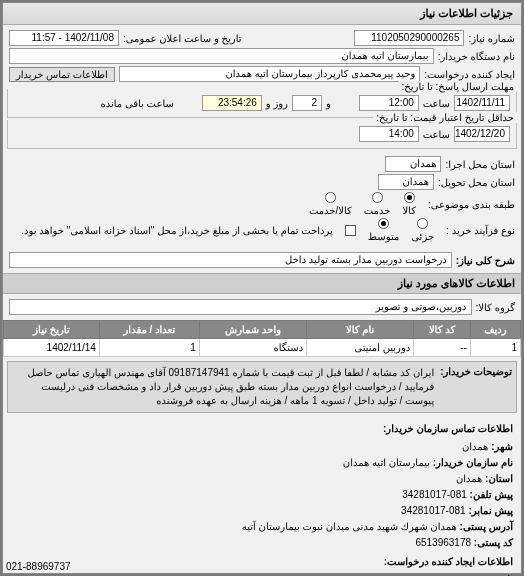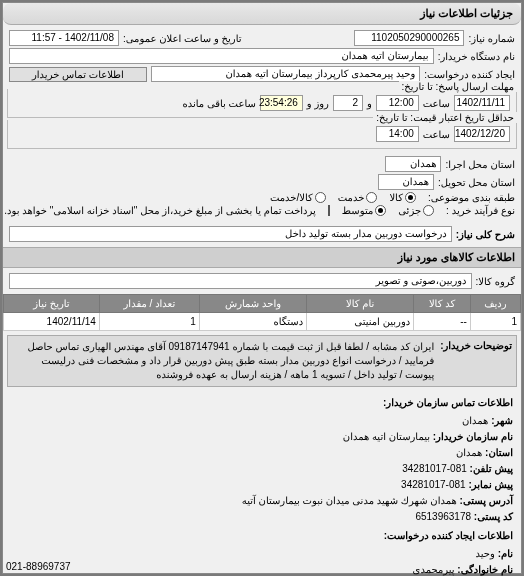--- a/index.html
+++ b/index.html
@@ -17,21 +17,20 @@
   border: 1px solid #888;
   margin: 2px;
   height: 572px;
 }
 .titlebar {
   background: linear-gradient(to bottom, #e8e8e8, #d8d8d8);
   padding: 4px 8px;
   border-bottom: 1px solid #aaa;
   font-weight: bold;
   text-align: right;
-  border-radius: 8px;
 }
 .section {
   padding: 3px 6px;
 }
 .row {
   display: flex;
   align-items: center;
   gap: 4px;
   margin: 2px 0;
   font-size: 10px;
@@ -43,46 +42,46 @@
   background: #fff;
   border: 1px solid #999;
   padding: 1px 4px;
   min-height: 16px;
   font-size: 10px;
   flex: 1;
 }
 .field.narrow { flex: 0 0 auto; }
 .w110 { width: 110px; }
 .w70 { width: 56px; }
-.w50 { width: 43px; }
+.w50 { width: 60px; margin-left: 24px; }
 .w30 { width: 30px; }
 .btn {
   background: #e0e0e0;
   border: 1px solid #888;
-  padding: 1px 22px;
+  padding: 1px 6px;
   font-size: 10px;
   cursor: pointer;
 }
 .bracket-section {
   border: 1px solid #bbb;
   border-top: none;
   position: relative;
   padding: 4px 6px 4px 2px;
   margin: 2px 4px;
 }
 .bracket-label {
   position: absolute;
   right: -1px;
   top: -8px;
   background: #f0f0f0;
   padding: 0 3px;
   font-size: 10px;
 }
 .radio-row { display: flex; gap: 12px; align-items: center; font-size: 10px; }
-.radio-item { display: flex; align-items: center; gap: 2px; }
+.radio-item { display: flex; align-items: center; gap: 2px; flex-direction: column; }
 .radio-circle {
   width: 11px; height: 11px; border: 1px solid #555; border-radius: 50%;
   display: inline-flex; align-items: center; justify-content: center; background: #fff;
 }
 .radio-circle.checked::after { content: ""; width: 5px; height: 5px; background: #000; border-radius: 50%; }
 .checkbox {
   width: 11px; height: 11px; border: 1px solid #555; background: #fff; display: inline-block;
 }
 .section-header {
   background: #cfcfcf;
@@ -96,21 +95,21 @@
 table {
   width: 100%;
   border-collapse: collapse;
   font-size: 10px;
 }
 th {
   background: #888;
   color: #fff;
   padding: 3px;
   border: 1px solid #777;
-  font-weight: normal;
+  font-weight: bold;
 }
 td {
   background: #fff;
   padding: 3px;
   border: 1px solid #ccc;
   text-align: right;
 }
 .desc-box {
   background: #dcdcdc;
   border: 1px solid #aaa;

